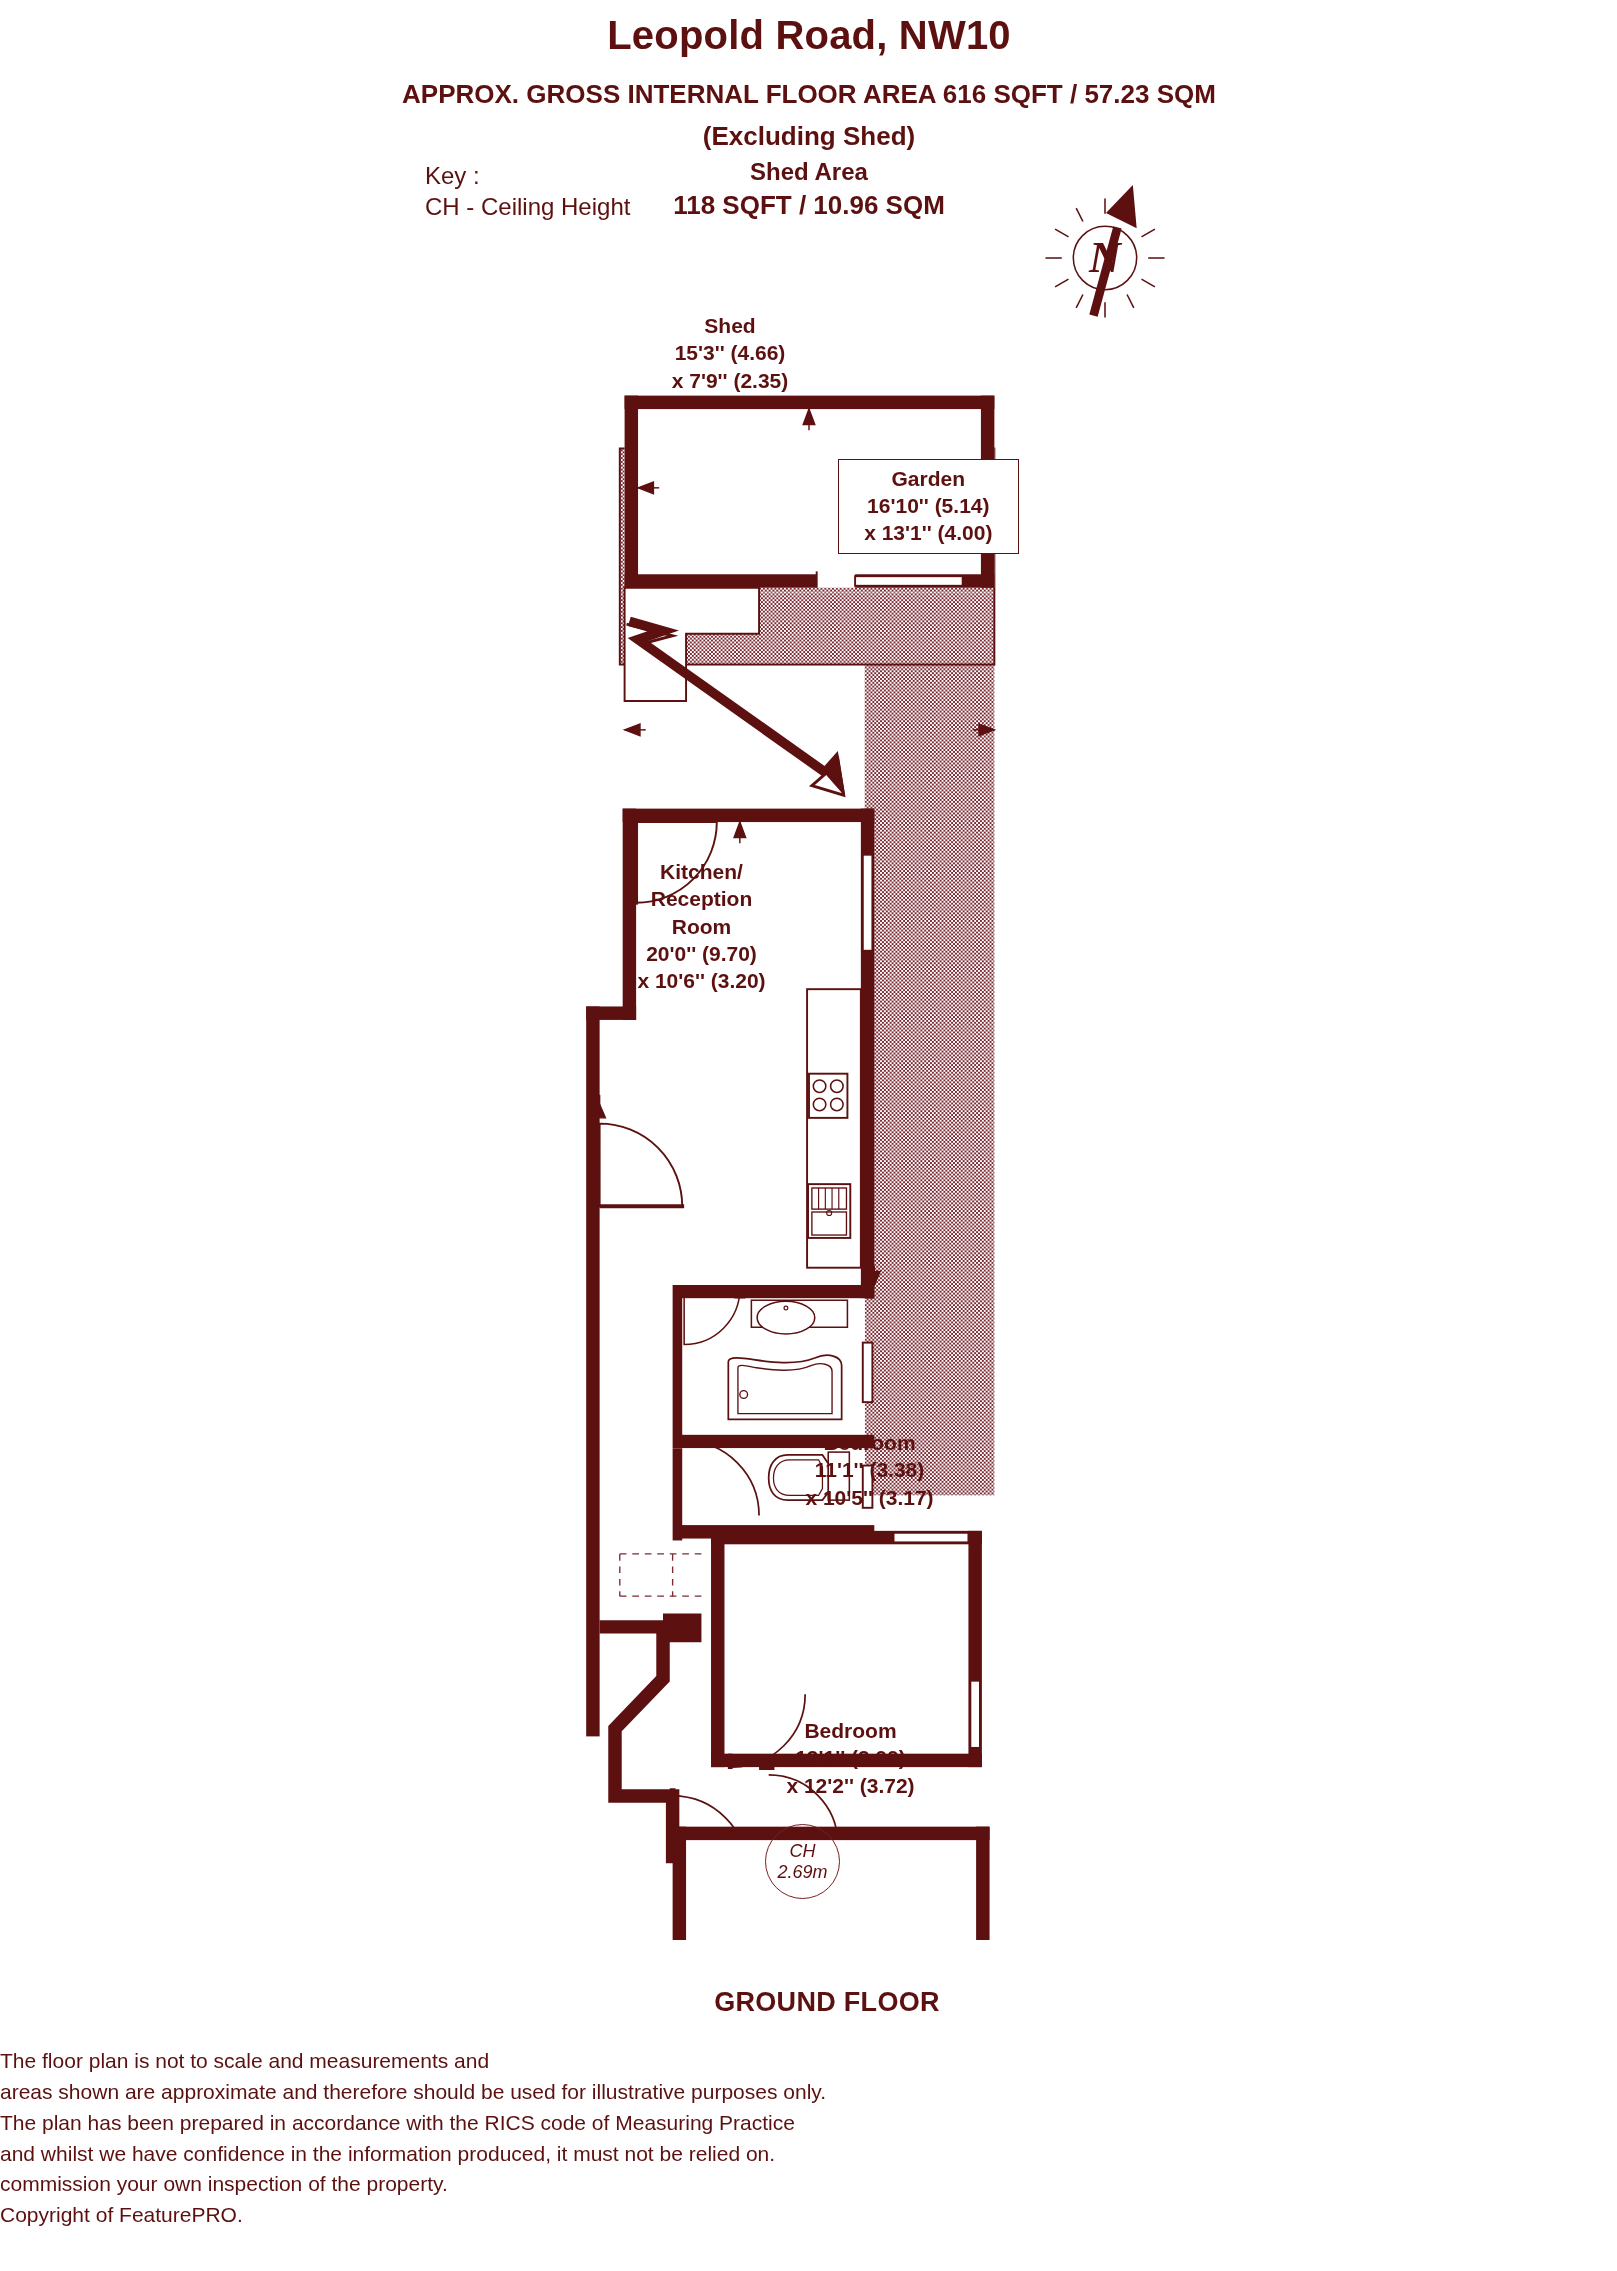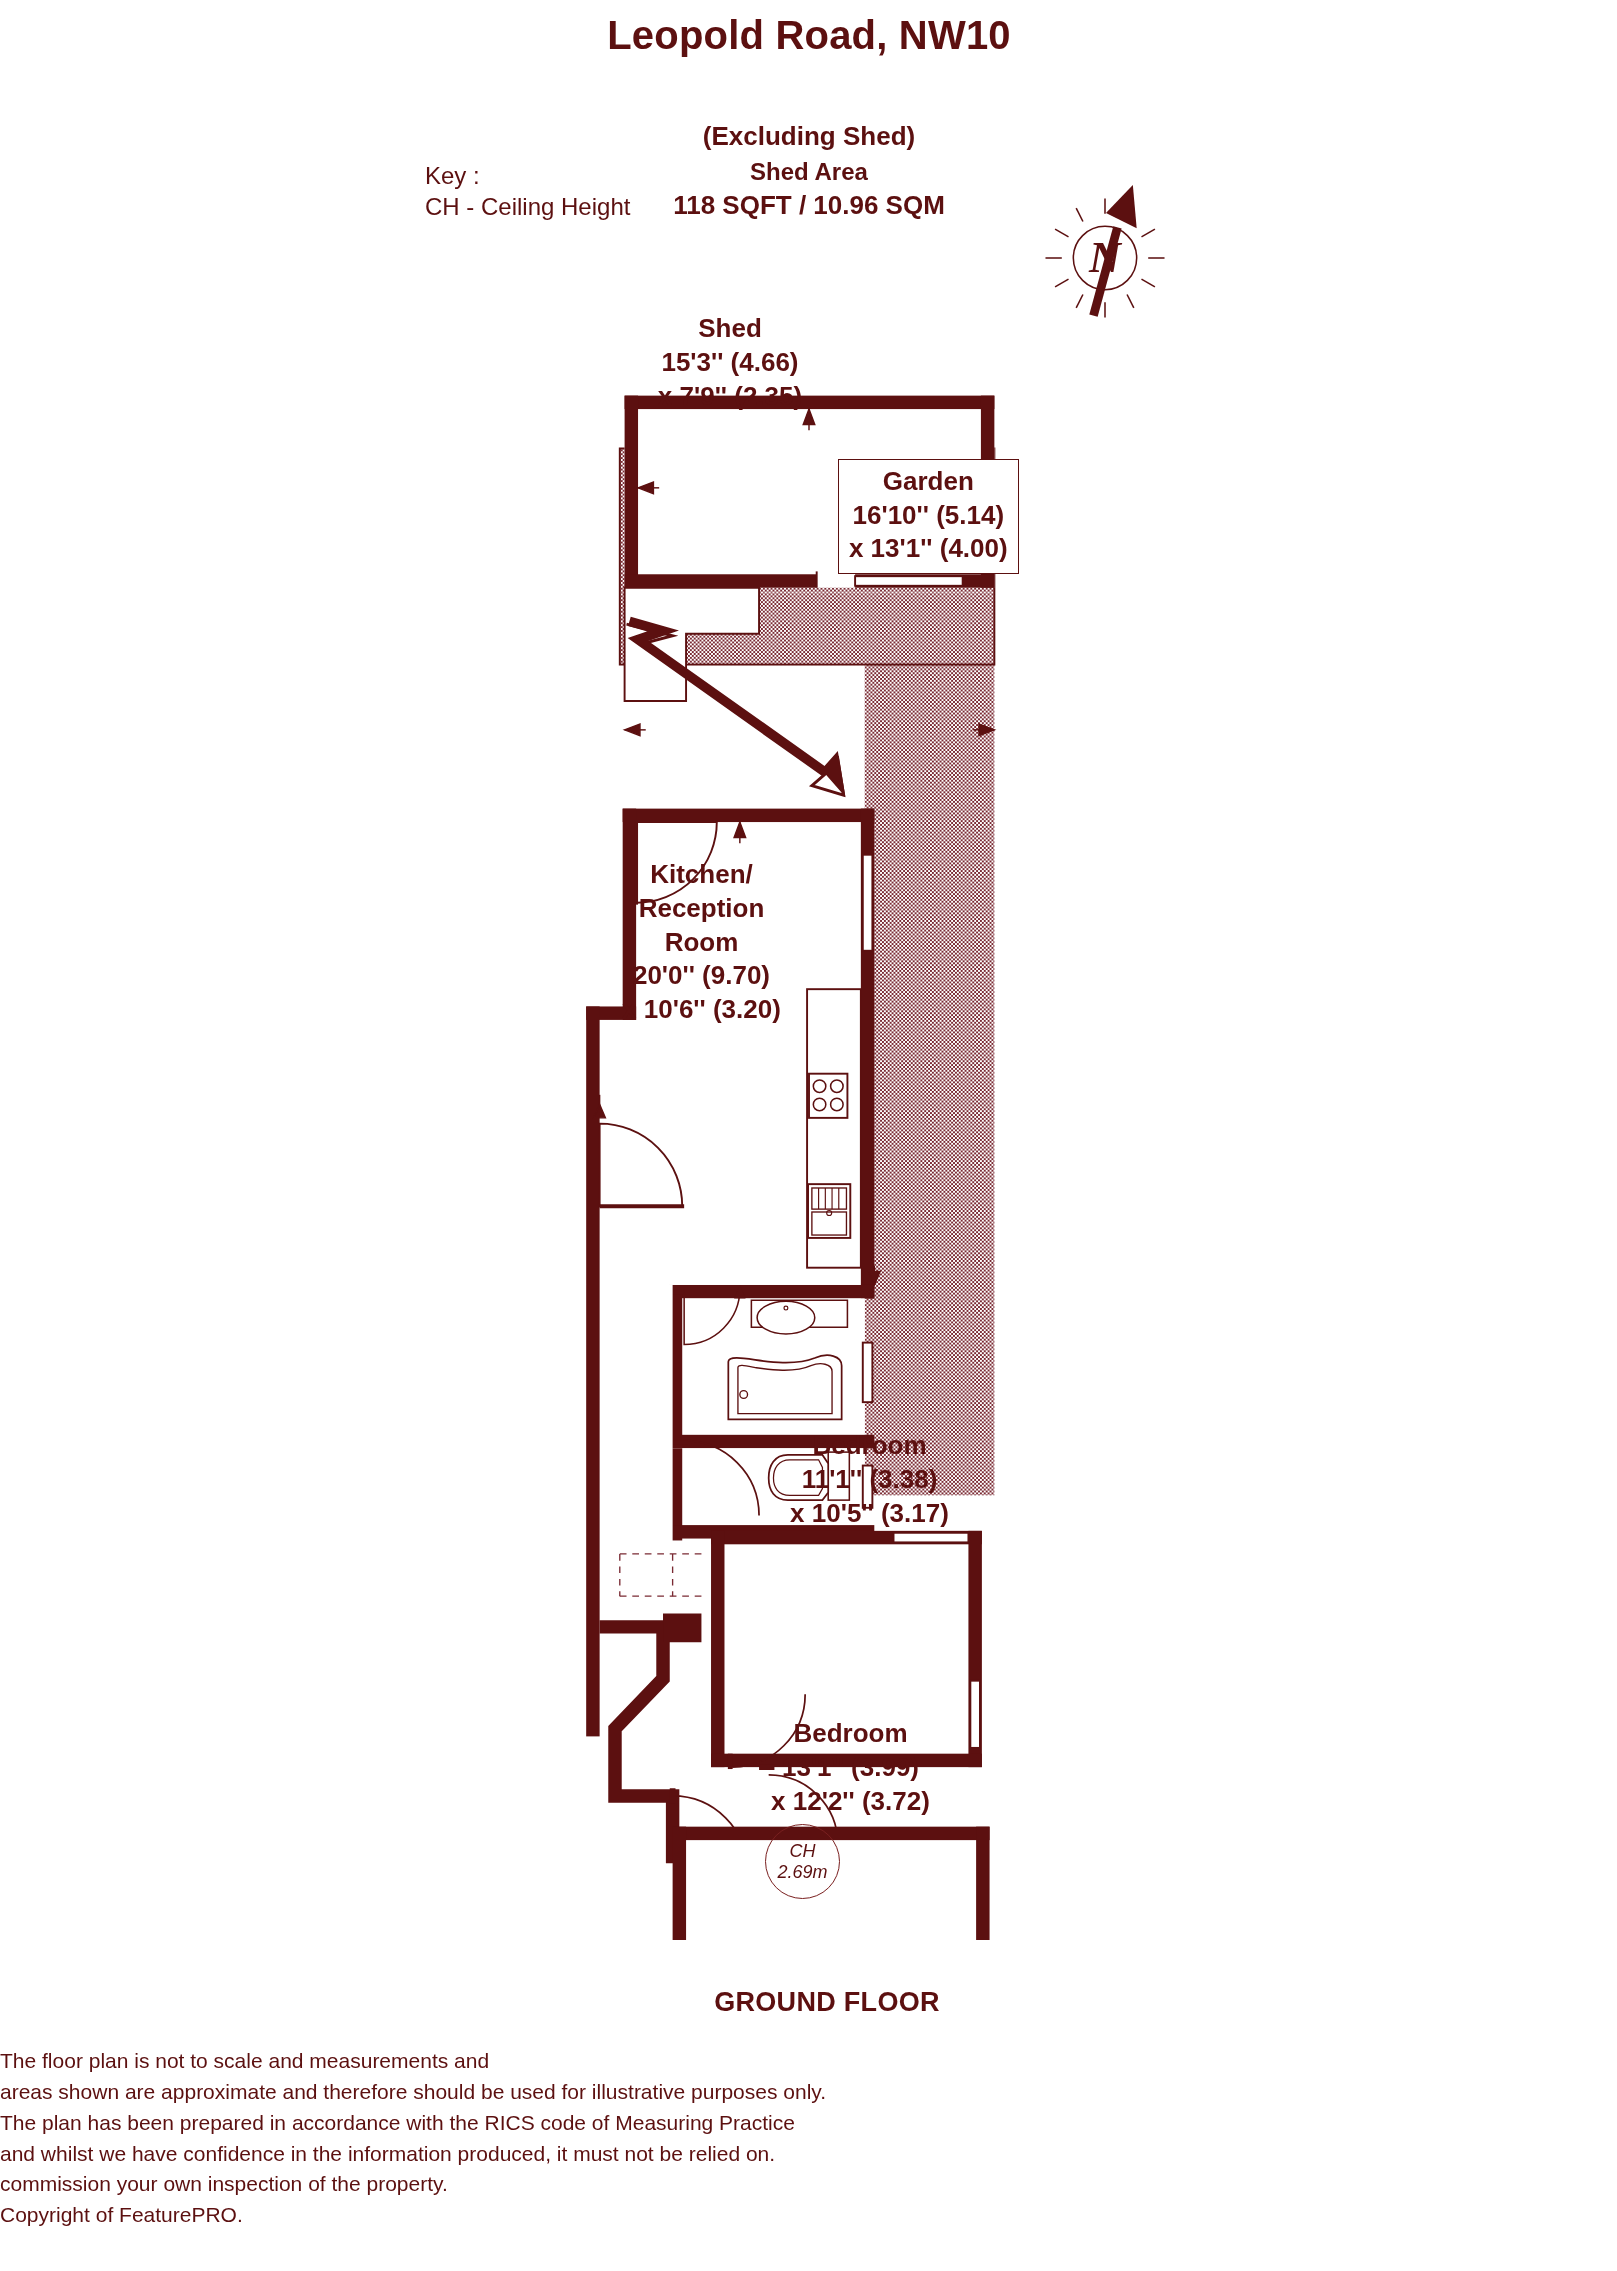--- a/index.html
+++ b/index.html
@@ -27,21 +27,21 @@
 
   
   #compass{position:absolute;left:1033px;top:181px;width:144px;height:154px;}
 
   
   #plan{position:absolute;left:0px;top:144px;width:1618px;height:1796px;}
 
   
   .rlabel{
     position:absolute;text-align:center;font-weight:bold;
-    font-size:26px;line-height:1.30;white-space:nowrap;color:#5c1010;
+    font-size:21px;line-height:1.30;white-space:nowrap;color:#5c1010;
   }
 
   #lbl-shed{left:634px;top:312px;width:192px;}
   #lbl-garden{left:838px;top:459px;width:171px;background:#ffffff;
               border:1px solid #5c1010;padding:4.8px 3.8px 6.7px 3.8px;}
   #lbl-kitchen{left:586px;top:858px;width:231px;}
   #lbl-bed1{left:759px;top:1429px;width:221px;}
   #lbl-bed2{left:740px;top:1717px;width:221px;}
 
   #ch-badge{
@@ -57,20 +57,21 @@
   #disclaimer{position:absolute;left:0;right:0;top:2046px;
               font-size:21px;line-height:1.47;}
   #disclaimer div{white-space:nowrap;}
 </style>
 </head>
 <body>
 
 <div class="page">
 
   <div class="hdr" id="title">Leopold Road, NW10</div>
+  <div class="hdr" id="sub1">APPROX. GROSS INTERNAL FLOOR AREA 616  SQFT / 57.23 SQM</div>
   <div class="hdr" id="sub2">(Excluding Shed)</div>
   <div class="hdr" id="sub3">Shed Area</div>
   <div class="hdr" id="sub4">118 SQFT / 10.96 SQM</div>
 
   <div class="keyblock">
     <div>Key :</div>
     <div>CH - Ceiling Height</div>
   </div>
 
   <svg id="compass" viewBox="0 0 150 160">

